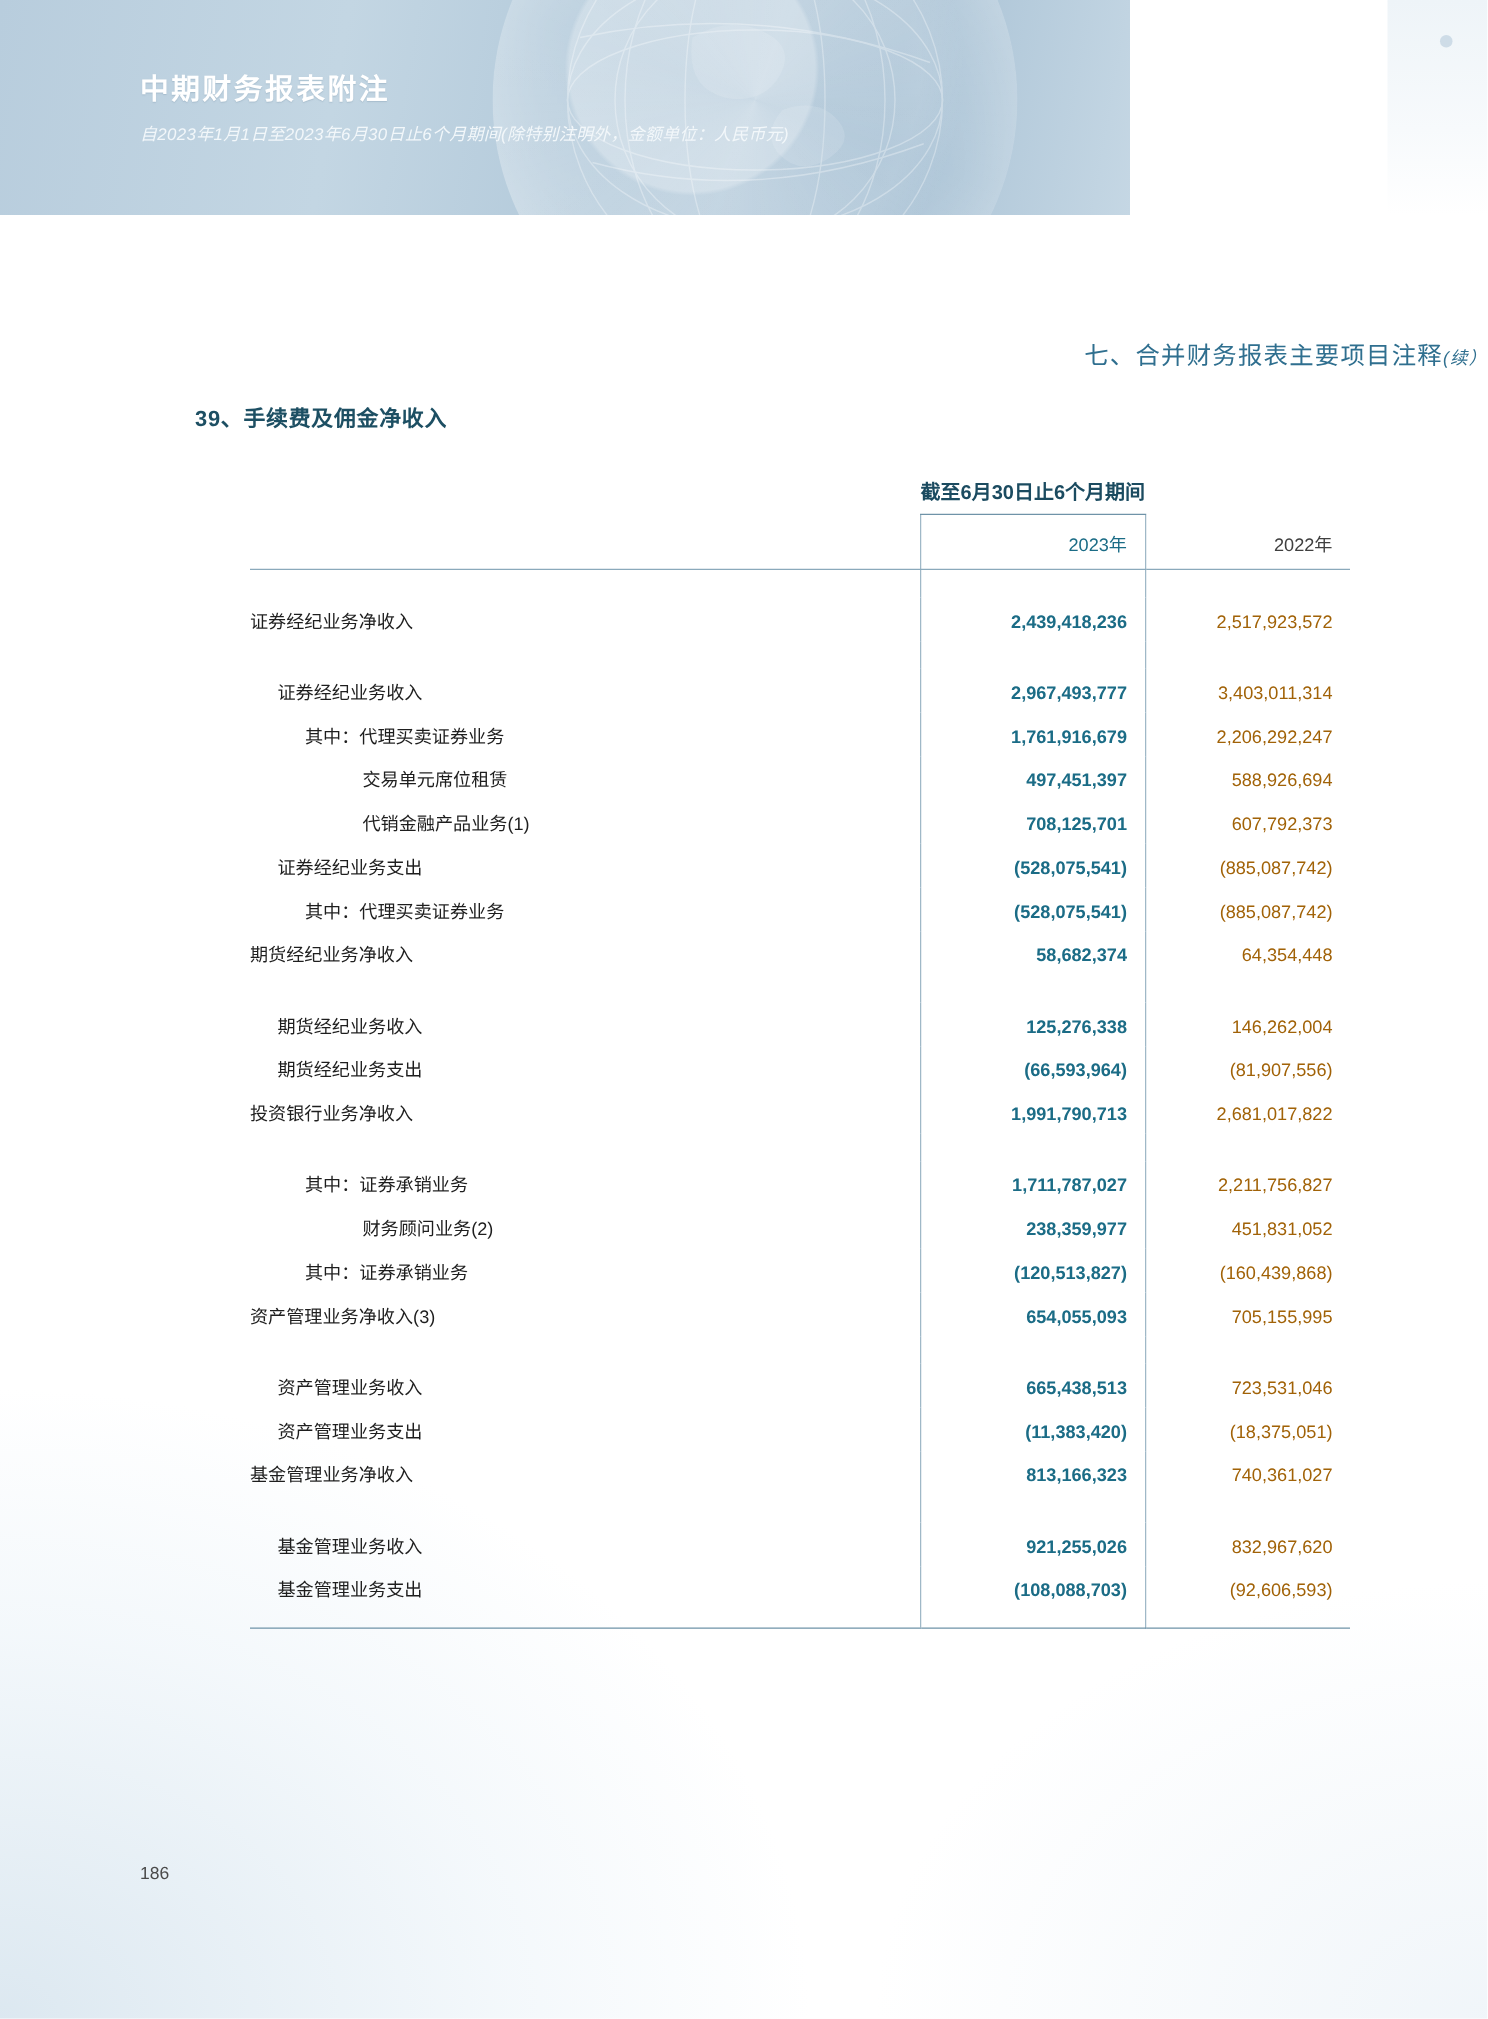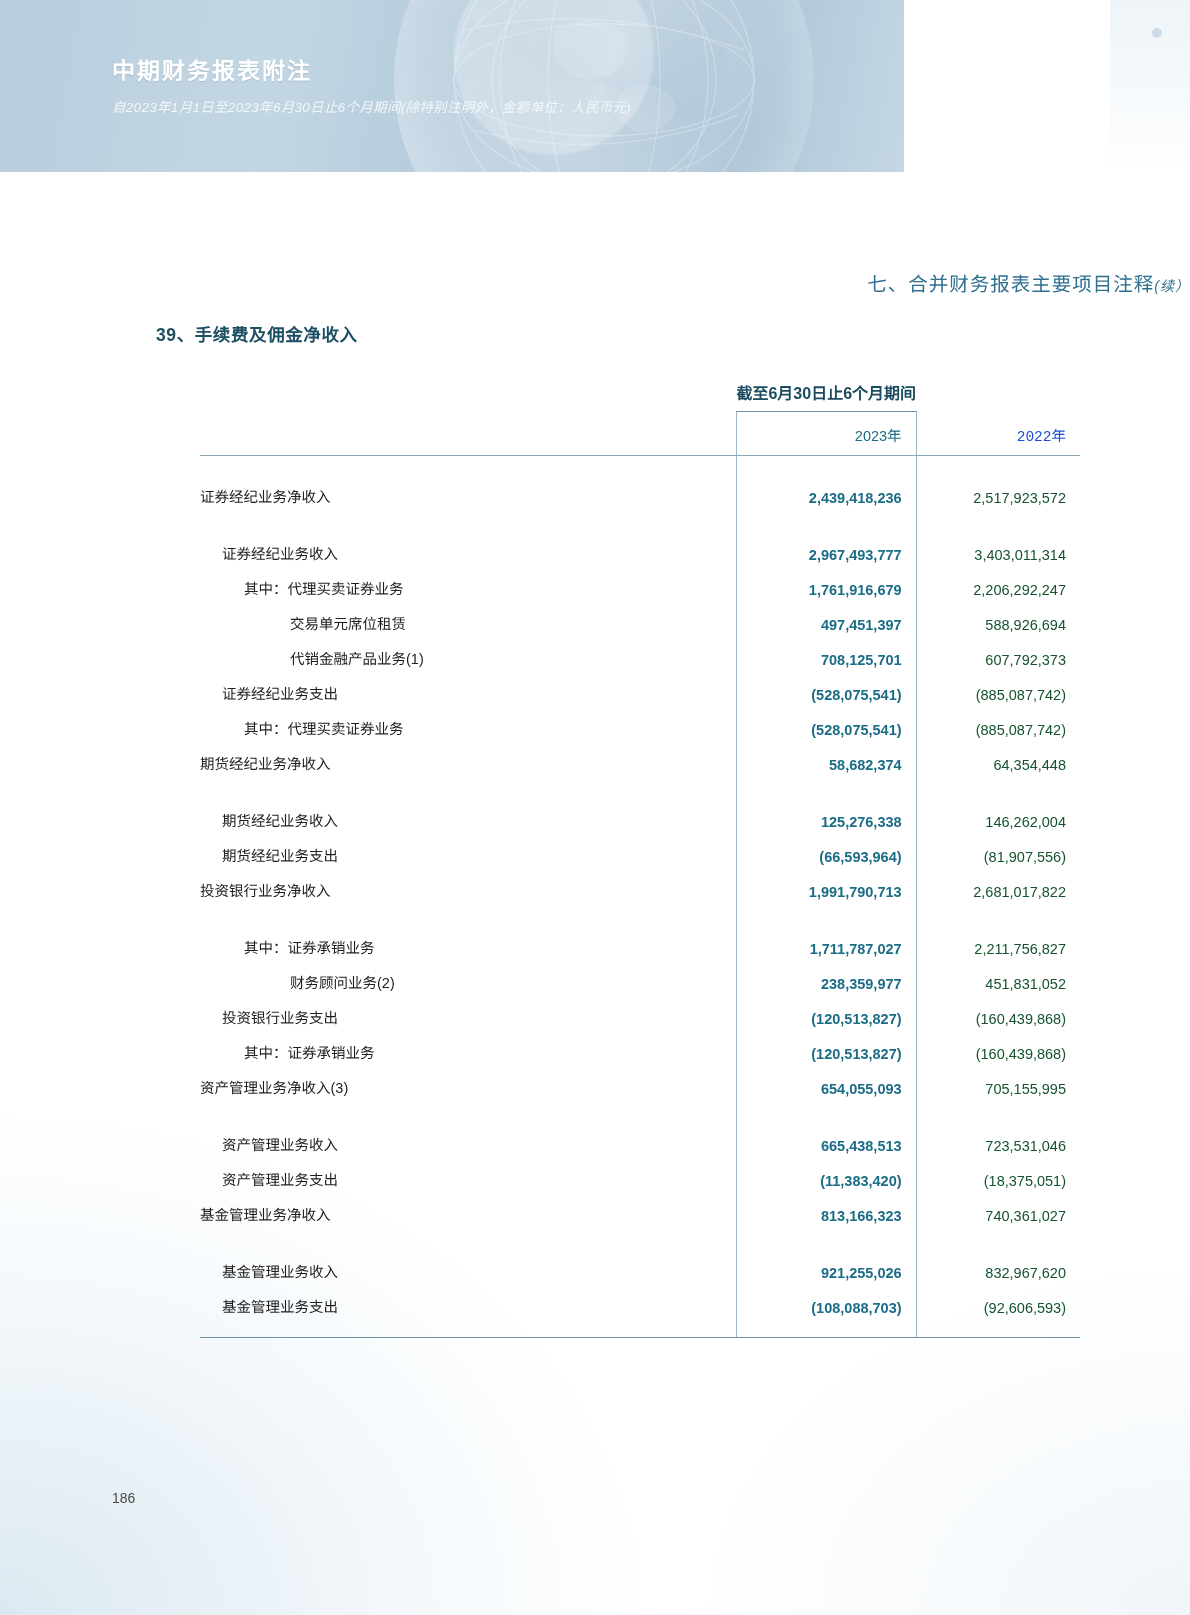--- a/index.html
+++ b/index.html
@@ -160,37 +160,37 @@
     white-space: nowrap;
   }
 
   .yr-head {
     text-align: right;
     padding: 12px 14px 10px 0 !important;
     font-size: 14.5px;
     border-bottom: 1.3px solid #8aa9bb;
   }
   .yr-2023 { color: #1b6c86; font-weight: 400; }
-  .yr-2022 { color: #1d4ed8; font-weight: 400; font-family: Liberation Mono, monospace; }
+  .yr-2022 { color: #404040; font-weight: 400; }
 
   .spacer-row td { height: 22px; }
   .spacer-row-sm td { height: 14px; }
 
   tr.data td.label {
     padding: 7px 0 7px 0;
     white-space: nowrap;
   }
   tr.data td.v {
     text-align: right;
     padding: 7px 14px 7px 0;
     white-space: nowrap;
     font-variant-numeric: tabular-nums;
   }
   td.v.y2023 { color: #1b6c86; font-weight: 700; }
-  td.v.y2022 { color: #14532d; }
+  td.v.y2022 { color: #a16207; }
 
   
   td.col-left-rule  { border-left: 1.1px solid #9fb8c7; }
   td.col-right-rule { border-right: 1.1px solid #9fb8c7; }
 
   
   tr.rule-top td { border-top: 1.3px solid #8aa9bb; }
   tr.rule-end td { border-bottom: 1.6px solid #6f93a8; }
 
   .indent1 { padding-left: 22px !important; }
@@ -344,25 +344,20 @@
           <td class="label indent2">其中：证券承销业务</td>
           <td class="v y2023 col-left-rule col-right-rule">1,711,787,027</td>
           <td class="v y2022">2,211,756,827</td>
         </tr>
         <tr class="data">
           <td class="label indent3">财务顾问业务(2)</td>
           <td class="v y2023 col-left-rule col-right-rule">238,359,977</td>
           <td class="v y2022">451,831,052</td>
         </tr>
         <tr class="data">
-          <td class="label indent1">投资银行业务支出</td>
-          <td class="v y2023 col-left-rule col-right-rule">(120,513,827)</td>
-          <td class="v y2022">(160,439,868)</td>
-        </tr>
-        <tr class="data">
           <td class="label indent2">其中：证券承销业务</td>
           <td class="v y2023 col-left-rule col-right-rule">(120,513,827)</td>
           <td class="v y2022">(160,439,868)</td>
         </tr>
         <tr class="data">
           <td class="label">资产管理业务净收入(3)</td>
           <td class="v y2023 col-left-rule col-right-rule">654,055,093</td>
           <td class="v y2022">705,155,995</td>
         </tr>
         <tr class="spacer-row">

